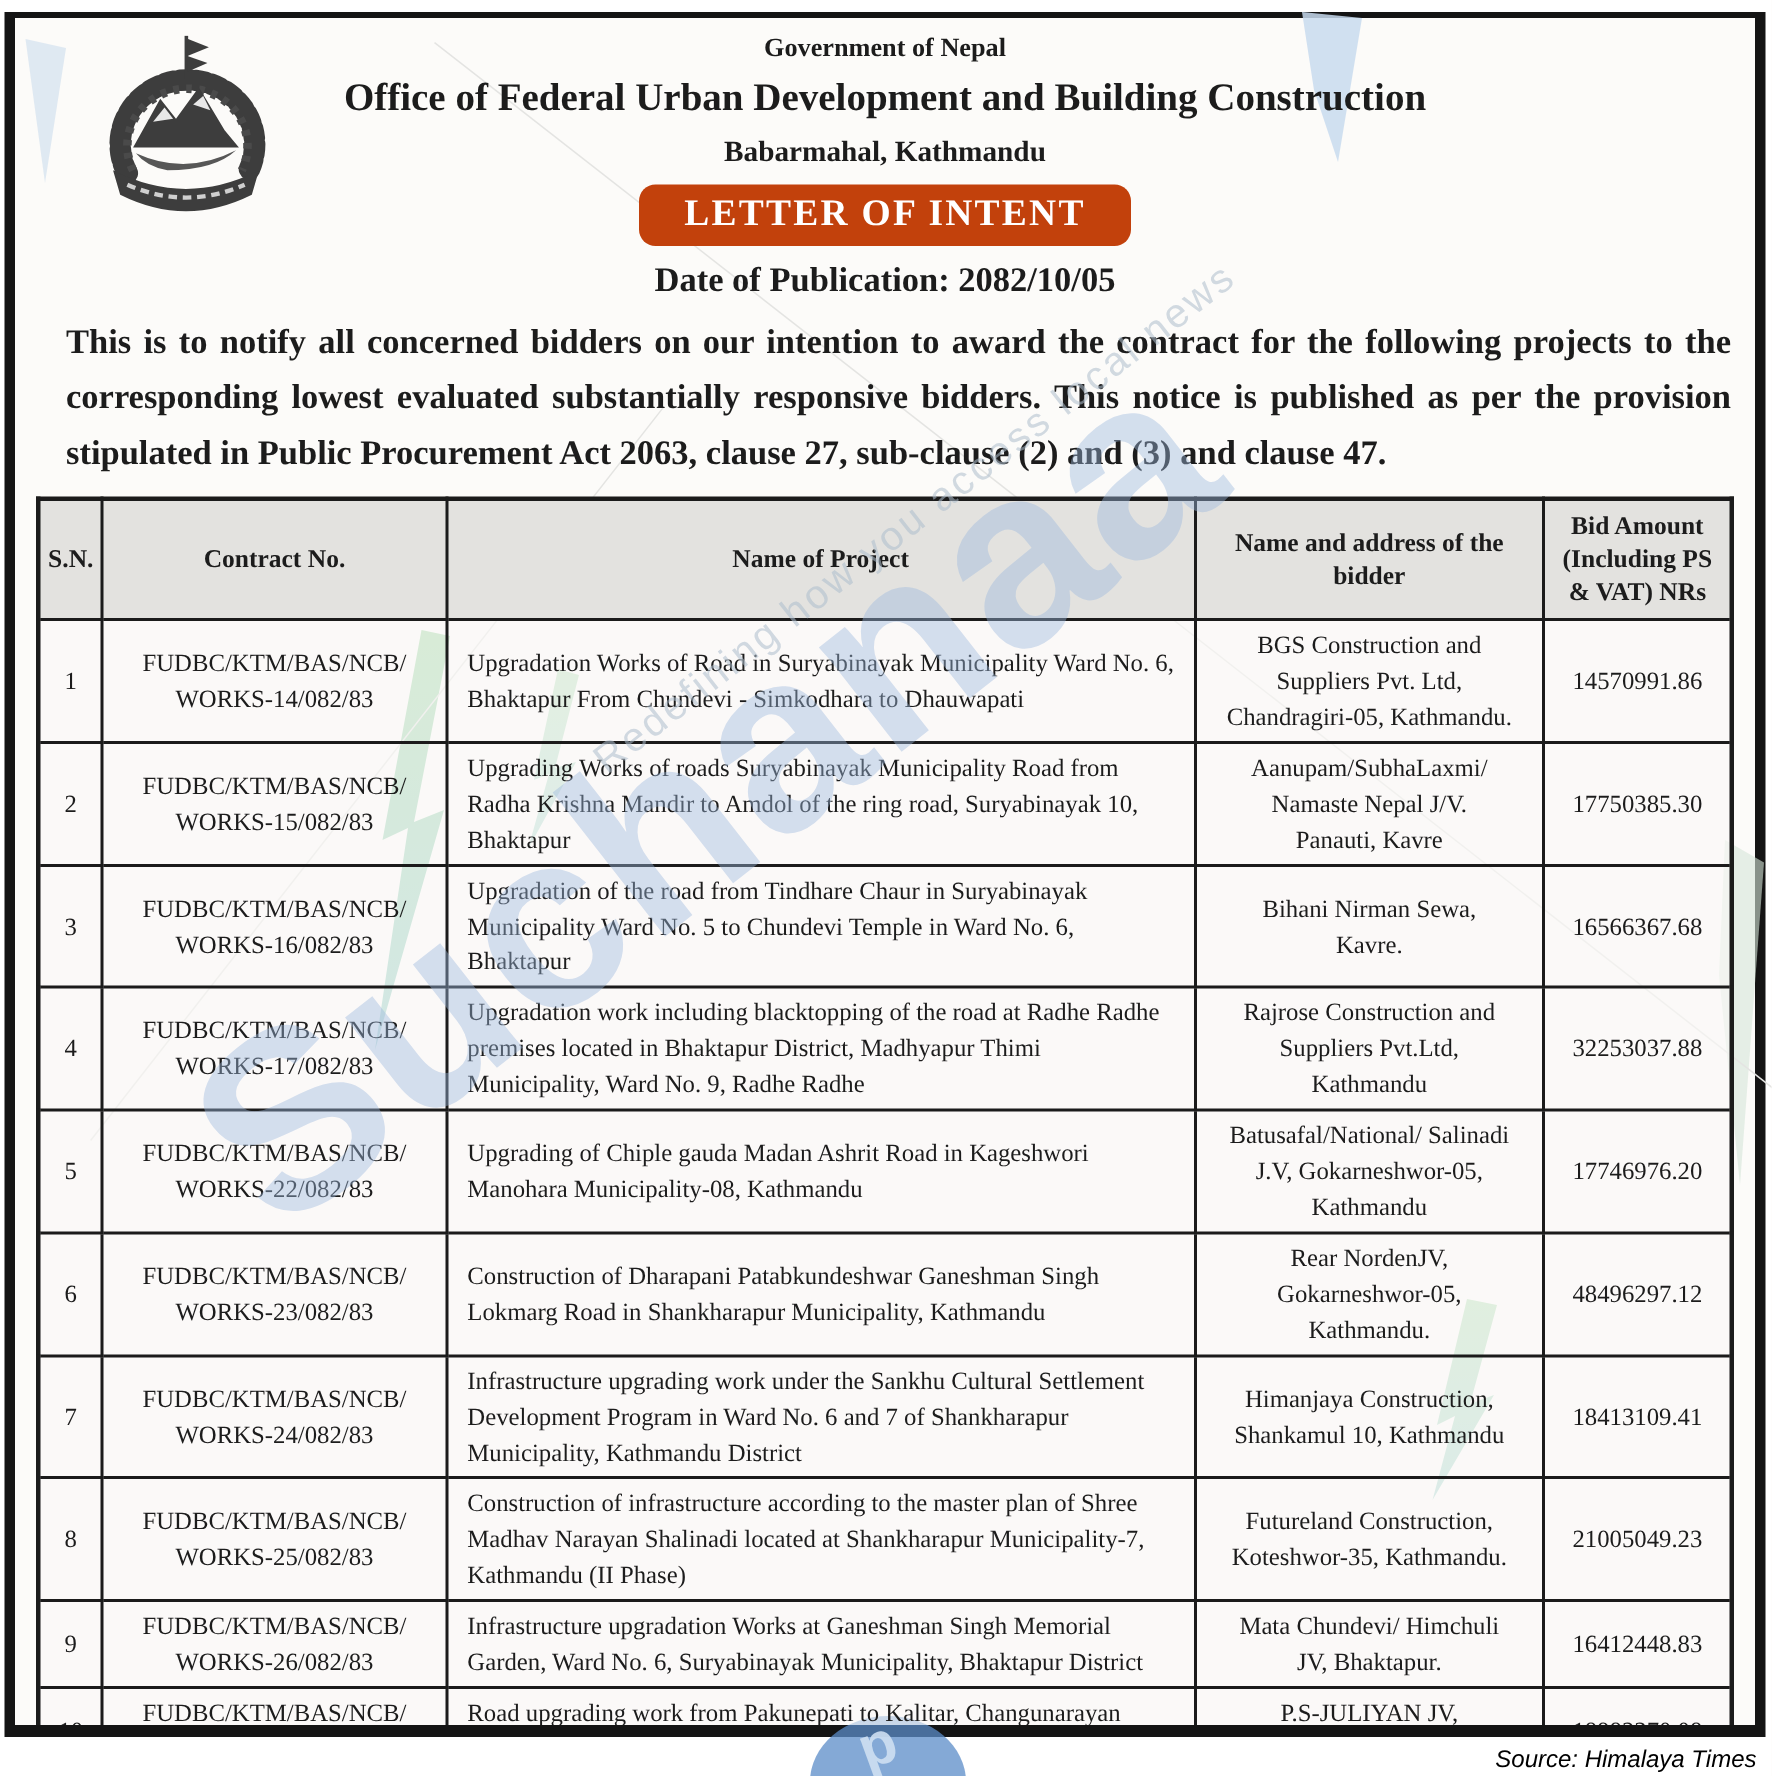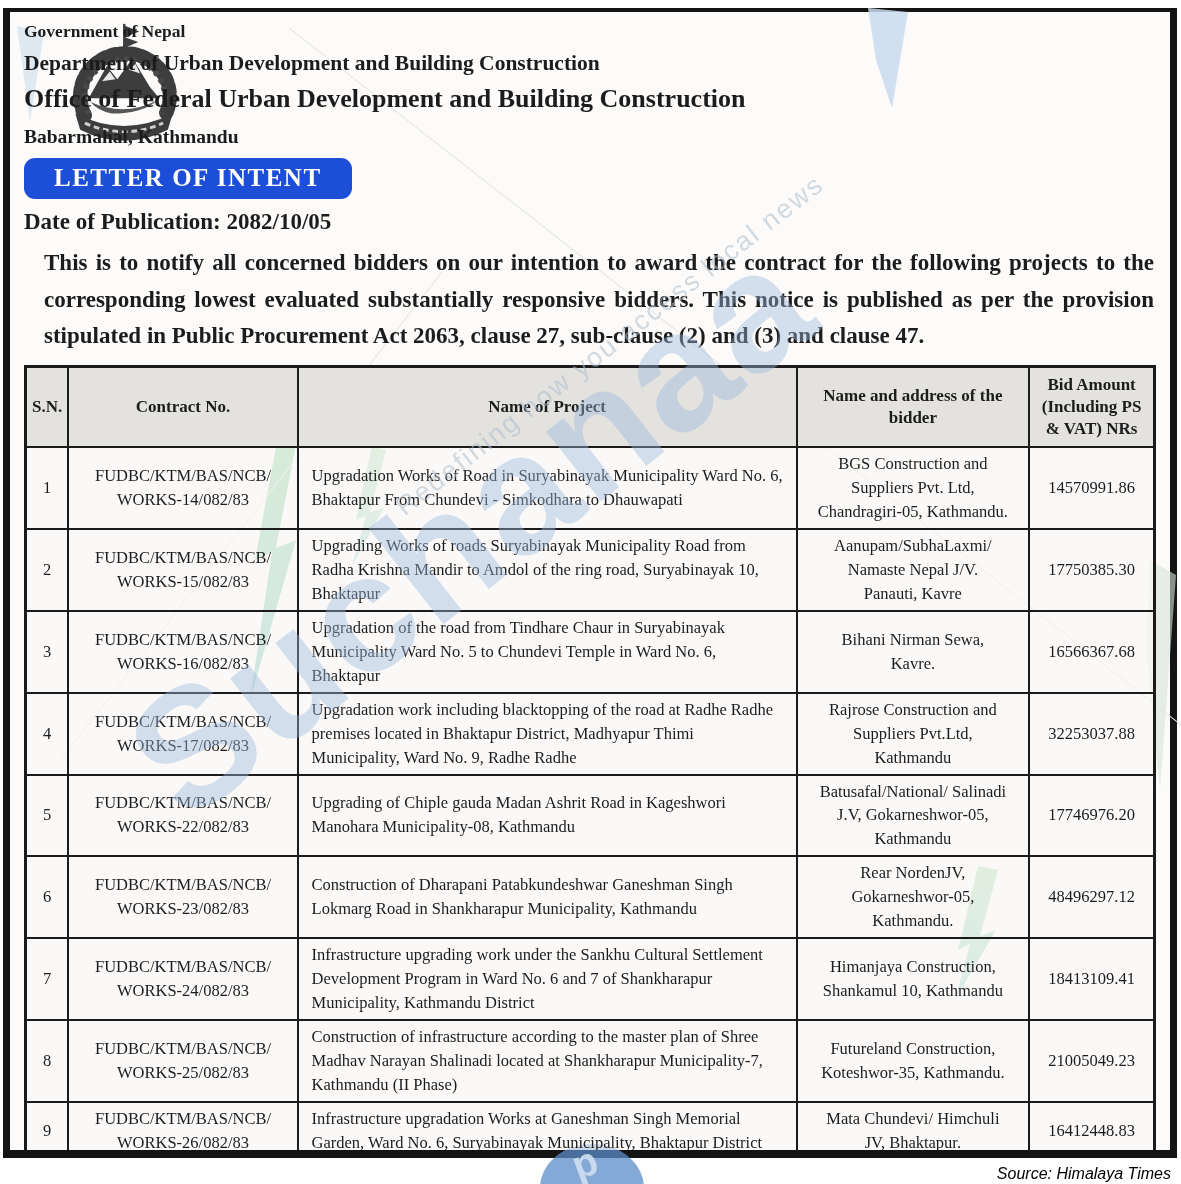--- a/index.html
+++ b/index.html
@@ -7,30 +7,30 @@
     width:1181px;height:1184px;position:relative;background:#ffffff;
     font-family:"Liberation Serif", serif;color:#1c1c1c;overflow:hidden;
   }
   
   .ad-frame{
     position:absolute;left:3px;top:8px;right:4px;bottom:26px;
     border:4px solid #141414;border-left-width:7px;border-right-width:7px;border-bottom-width:8px;
     background:#fcfbf9;box-sizing:border-box;padding:2px 14px 0 14px;overflow:hidden;
   }
   
-  .hdr{position:relative;z-index:2;}
+  .hdr{text-align:center;position:relative;z-index:2;}
   .hdr-line{font-weight:bold;line-height:1.18;}
   .gov{font-size:17.5px;margin-top:7px;}
   .ministry{font-size:19.5px;margin-top:5px;}
   .dept{font-size:21.5px;margin-top:9px;}
   .office{font-size:26px;margin-top:8px;}
   .addr{font-size:19.5px;margin-top:10px;}
   .badge-wrap{margin-top:10px;}
   .badge{
-    display:inline-block;background:#1d4ed8;color:#ffffff;font-weight:bold;
+    display:inline-block;background:#c2410c;color:#ffffff;font-weight:bold;
     font-size:25px;letter-spacing:1.5px;padding:6px 30px 7px 30px;border-radius:11px;
   }
   .pubdate{font-size:23px;margin-top:9px;}
   
   .emblem{position:absolute;left:40px;top:10px;width:148px;height:124px;z-index:2;}
   
   .intro{
     position:relative;z-index:2;font-size:23px;line-height:1.6;text-align:justify;
     margin:10px 2px 0 20px;
     font-weight:bold;
@@ -130,21 +130,20 @@
         <path d="M40,84 Q75,100 110,82 Q95,96 62,96 Q47,93 40,84 Z" fill="#575757"></path>
 
         <path d="M24,96 Q75,122 126,96 L121,113 Q75,136 29,113 Z"></path>
         <path d="M34,106 Q75,124 116,106" fill="none" stroke="#cfcfcf" stroke-width="3" stroke-dasharray="6 4"></path>
       </g>
     </svg>
   </div>
 
   <div class="hdr">
     <div class="hdr-line gov">Government of Nepal</div>
-    <div class="hdr-line dept">Department of Urban Development and Building Construction</div>
     <div class="hdr-line office">Office of Federal Urban Development and Building Construction</div>
     <div class="hdr-line addr">Babarmahal, Kathmandu</div>
     <div class="badge-wrap">
       <span class="badge">LETTER OF INTENT</span>
     </div>
     <div class="hdr-line pubdate">Date of Publication: 2082/10/05</div>
   </div>
 
   <div class="intro">This is to notify all concerned bidders on our intention to award the contract for the following projects to the corresponding lowest evaluated substantially responsive bidders. This notice is published as per the provision stipulated in Public Procurement Act 2063, clause 27, sub-clause (2) and (3) and clause 47.</div>
 

